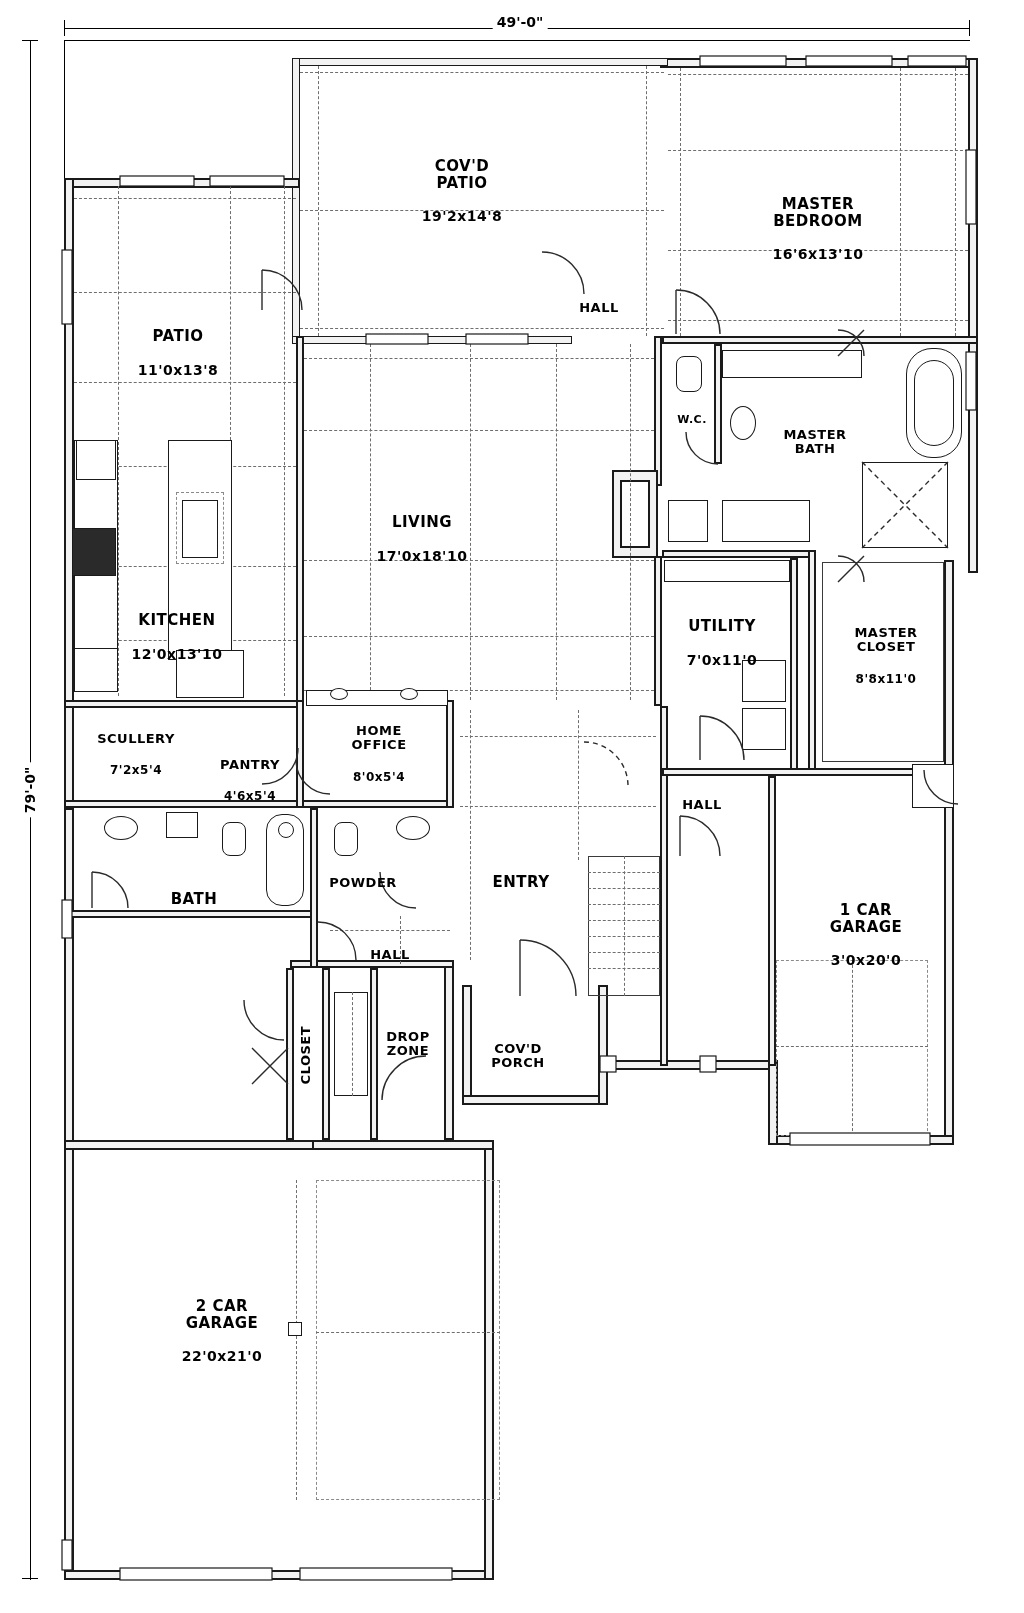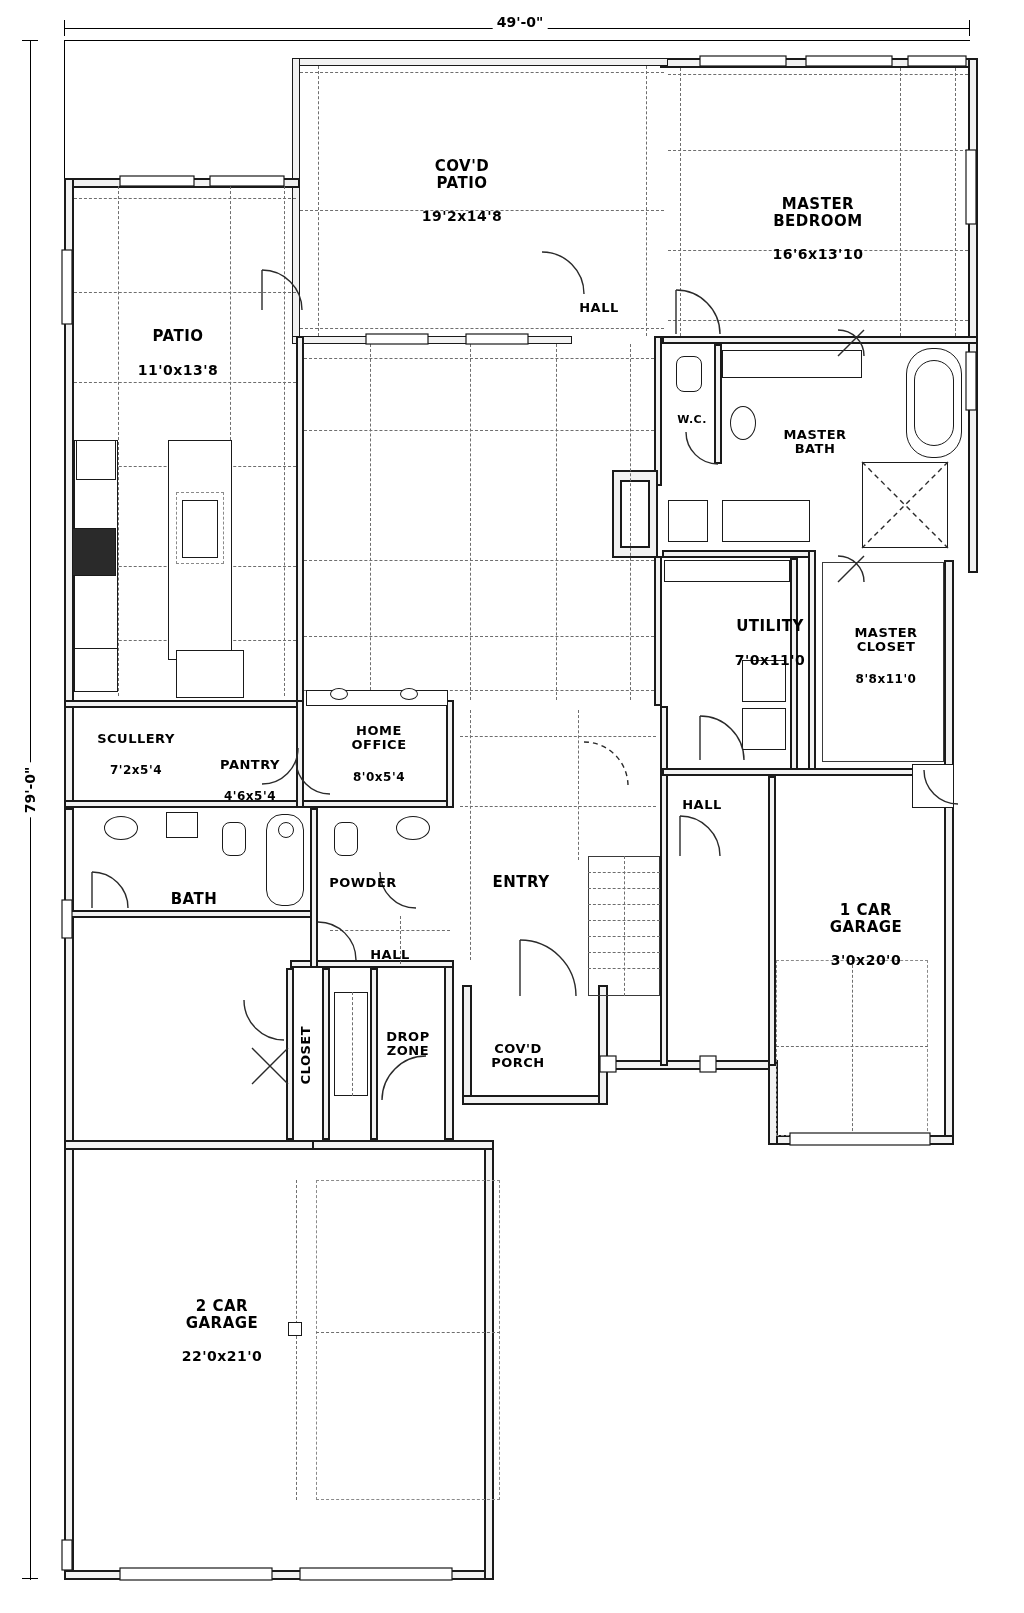--- a/index.html
+++ b/index.html
@@ -430,21 +430,29 @@
   <div class="label sm" style="left:599px; top:283px;">
     <span class="nm">HALL</span>
   </div>
   <div class="label xs" style="left:692px; top:396px;">
     <span class="nm">W.C.</span>
   </div>
   <div class="label sm" style="left:815px; top:410px;">
     <span class="nm">MASTER
 BATH</span>
   </div>
-  <div class="label" style="left:722px; top:600px;margin-left:48px;">
+  <div class="label" style="left:422px; top:496px;">
+    <span class="nm">LIVING</span>
+    <span class="dim">17'0x18'10</span>
+  </div>
+  <div class="label" style="left:177px; top:594px;">
+    <span class="nm">KITCHEN</span>
+    <span class="dim">12'0x13'10</span>
+  </div>
+  <div class="label" style="left:722px; top:600px;">
     <span class="nm">UTILITY</span>
     <span class="dim">7'0x11'0</span>
   </div>
   <div class="label sm" style="left:886px; top:608px;">
     <span class="nm">MASTER
 CLOSET</span>
     <span class="dim">8'8x11'0</span>
   </div>
   <div class="label sm" style="left:136px; top:714px;">
     <span class="nm">SCULLERY</span>

